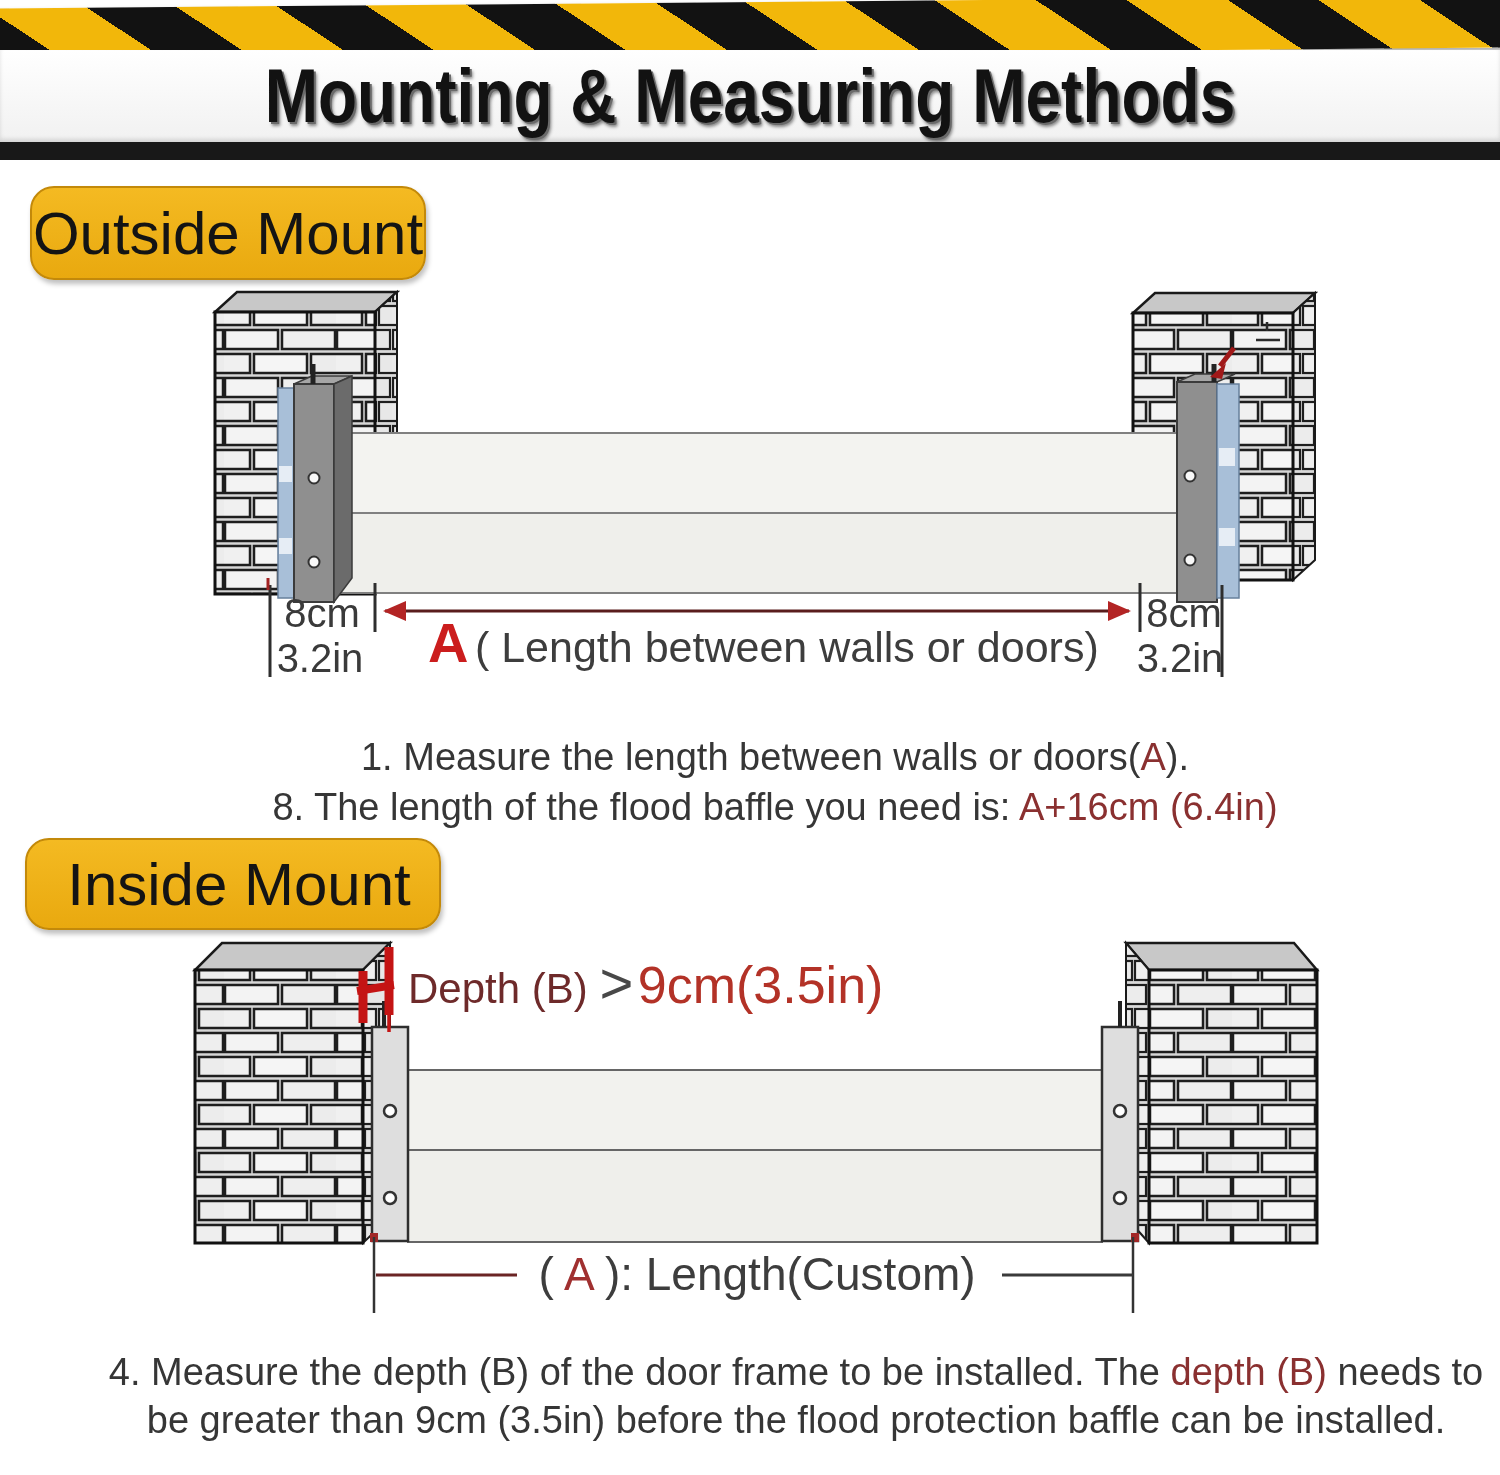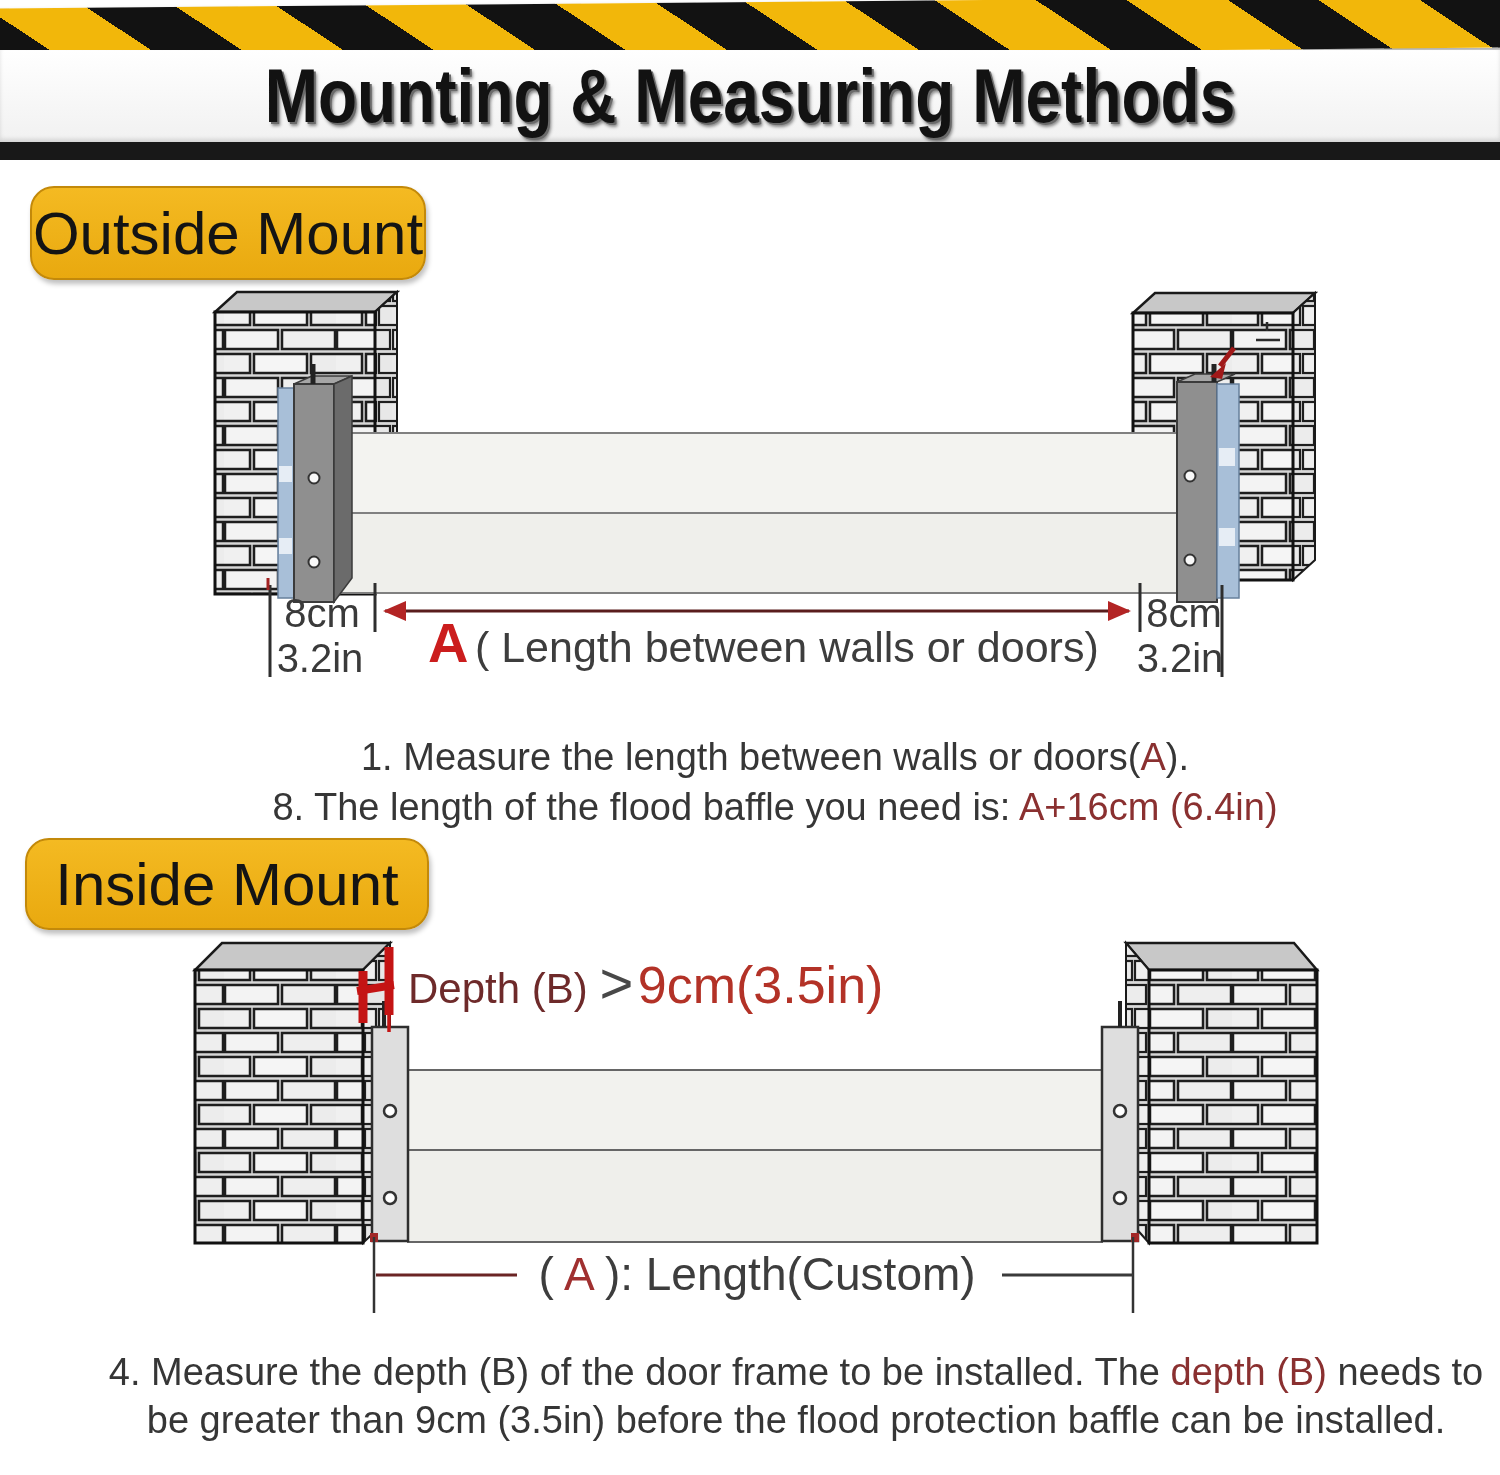--- a/index.html
+++ b/index.html
@@ -17,21 +17,21 @@
   .banner h1{margin:0;font-size:64px;font-weight:700;color:#121212;
              transform:scaleY(1.18);letter-spacing:0px;
              text-shadow:2px 2px 0 #6a6a6a,3px 3px 3px rgba(0,0,0,.45);}
   .black-bar{position:absolute;left:0;top:142px;width:100%;height:18px;background:#181818;}
   
   .mount-label{position:absolute;background:linear-gradient(#f4ba22,#e9a90f);
                border:2px solid #c3890a;border-radius:24px;
                display:flex;align-items:center;justify-content:center;
                font-size:60px;color:#141414;box-shadow:2px 4px 5px rgba(0,0,0,.25);}
   #label-outside{left:30px;top:186px;width:392px;height:90px;}
-  #label-inside{left:25px;top:838px;width:400px;height:88px;}
+  #label-inside{left:25px;top:838px;width:400px;height:88px;padding-left:12px;}
   
   .diagram{position:absolute;left:0;width:1500px;}
   #diagram1{top:280px;height:430px;}
   #diagram2{top:935px;height:380px;}
   svg text{font-family:"Liberation Sans",sans-serif;}
   
   .steps{position:absolute;font-size:38px;color:#363636;line-height:50px;}
   #steps-outside{left:105px;top:716px;width:1340px;margin-top:16px;}
   #steps-inside{left:95px;top:1336px;width:1402px;line-height:48px;}
   .step2{margin-top:12px;}

